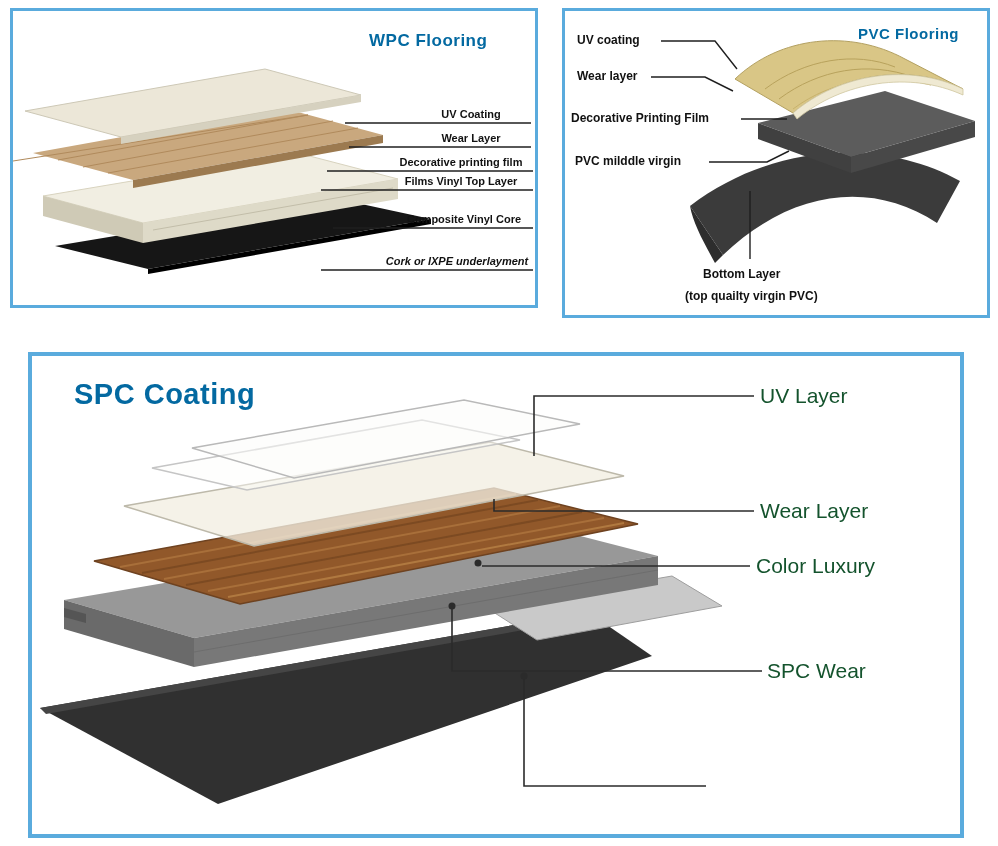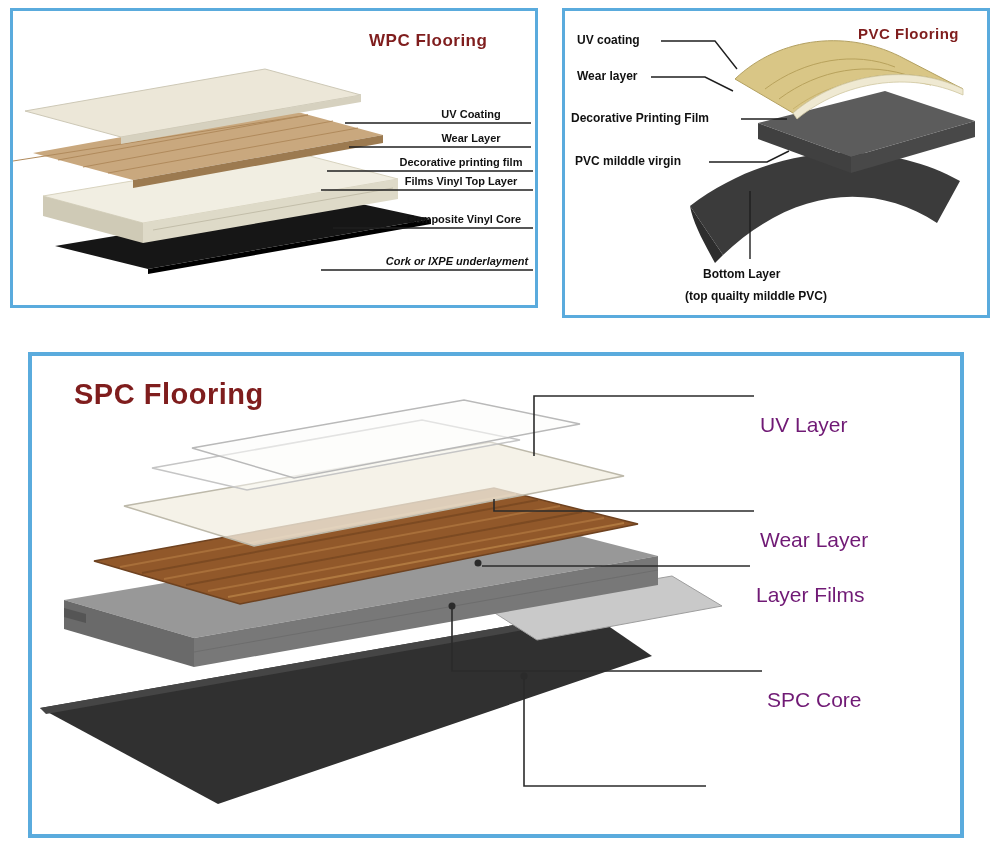--- a/index.html
+++ b/index.html
@@ -4,39 +4,39 @@
 <style>
   * { margin:0; padding:0; box-sizing:border-box; }
   html,body { width:998px; height:846px; }
   body { background:#ffffff; font-family:"Liberation Sans", sans-serif; position:relative; overflow:hidden; }
   .canvas { position:absolute; inset:0; background:#fff; }
   .panel { position:absolute; background:#fff; border:3px solid #5aabdd; }
   #panel-wpc { left:10px; top:8px; width:528px; height:300px; }
   #panel-pvc { left:562px; top:8px; width:428px; height:310px; }
   #panel-spc { left:28px; top:352px; width:936px; height:486px; border-width:4px; }
   .diagram { position:absolute; left:0; top:0; width:100%; height:100%; }
-  .title { position:absolute; color:#7f1d1d; font-weight:bold; letter-spacing:0.5px; }
+  .title { position:absolute; color:#0369a1; font-weight:bold; letter-spacing:0.5px; }
   #wpc-title { left:356px; top:20px; font-size:17px; }
   #pvc-title { right:28px; top:14px; font-size:15px; }
   #spc-title { left:42px; top:22px; font-size:29px; }
   .wl { position:absolute; font-size:11px; font-weight:bold; color:#111; text-align:center; }
   .wl0 { left:398px; top:97px;  width:120px; }
   .wl1 { left:398px; top:121px; width:120px; }
   .wl2 { left:374px; top:145px; width:148px; }
   .wl3 { left:374px; top:164px; width:148px; }
   .wl4 { left:380px; top:202px; width:142px; }
   .wl5 { left:366px; top:244px; width:156px;font-style:italic; }
   .pl { position:absolute; font-size:12px; font-weight:bold; color:#111; }
   .pl0 { left:12px;  top:22px; }
   .pl1 { left:12px;  top:58px; }
   .pl2 { left:6px;   top:100px; }
   .pl3 { left:10px;  top:143px; }
   .pl4 { left:138px; top:256px; }
   .pl5 { left:120px; top:278px; }
-  .sl { position:absolute; font-size:21px; color:#701a75;margin-top:29px; }
+  .sl { position:absolute; font-size:21px; color:#14532d; }
   .sl0 { left:728px; top:28px; }
   .sl1 { left:728px; top:143px; }
   .sl2 { left:724px; top:198px; }
   .sl3 { left:735px; top:303px; }
   .sl4 { left:680px; top:418px; }
   .lline { stroke:#1f1f1f; stroke-width:1.4; fill:none; }
   .sline { stroke:#2b2b2b; stroke-width:1.6; fill:none; }
 </style>
 </head>
 <body>
@@ -119,21 +119,21 @@
         <polyline class="lline" points="144,151 202,151 224,140"></polyline>
         <polyline class="lline" points="185,248 185,180"></polyline>
       </g>
     </svg>
     <h2 class="title" id="pvc-title">PVC Flooring</h2>
     <div class="pl pl0">UV coating</div>
     <div class="pl pl1">Wear layer</div>
     <div class="pl pl2">Decorative Printing Film</div>
     <div class="pl pl3">PVC milddle virgin</div>
     <div class="pl pl4">Bottom Layer</div>
-    <div class="pl pl5">(top quailty milddle PVC)</div>
+    <div class="pl pl5">(top quailty virgin PVC)</div>
   </section>
 
   <section class="panel" id="panel-spc">
     <svg class="diagram" viewBox="0 0 928 478">
 
       <g>
         <polygon points="8,352 556,256 620,300 186,448" fill="#303030"></polygon>
         <polygon points="8,352 556,256 560,262 14,358" fill="#454545"></polygon>
       </g>
 
@@ -169,20 +169,20 @@
         <polyline class="sline" points="722,40 502,40 502,100"></polyline>
         <polyline class="sline" points="722,155 462,155 462,143"></polyline>
         <polyline class="sline" points="718,210 450,210"></polyline>
         <circle cx="446" cy="207" r="3.5" fill="#2b2b2b"></circle>
         <polyline class="sline" points="730,315 420,315 420,252"></polyline>
         <circle cx="420" cy="250" r="3.5" fill="#2b2b2b"></circle>
         <polyline class="sline" points="674,430 492,430 492,322"></polyline>
         <circle cx="492" cy="320" r="3.5" fill="#2b2b2b"></circle>
       </g>
     </svg>
-    <h2 class="title" id="spc-title">SPC Flooring</h2>
+    <h2 class="title" id="spc-title">SPC Coating</h2>
     <div class="sl sl0">UV Layer</div>
     <div class="sl sl1">Wear Layer</div>
-    <div class="sl sl2">Layer Films</div>
-    <div class="sl sl3">SPC Core</div>
+    <div class="sl sl2">Color Luxury</div>
+    <div class="sl sl3">SPC Wear</div>
   </section>
 
 </div>
 
 </body></html>

